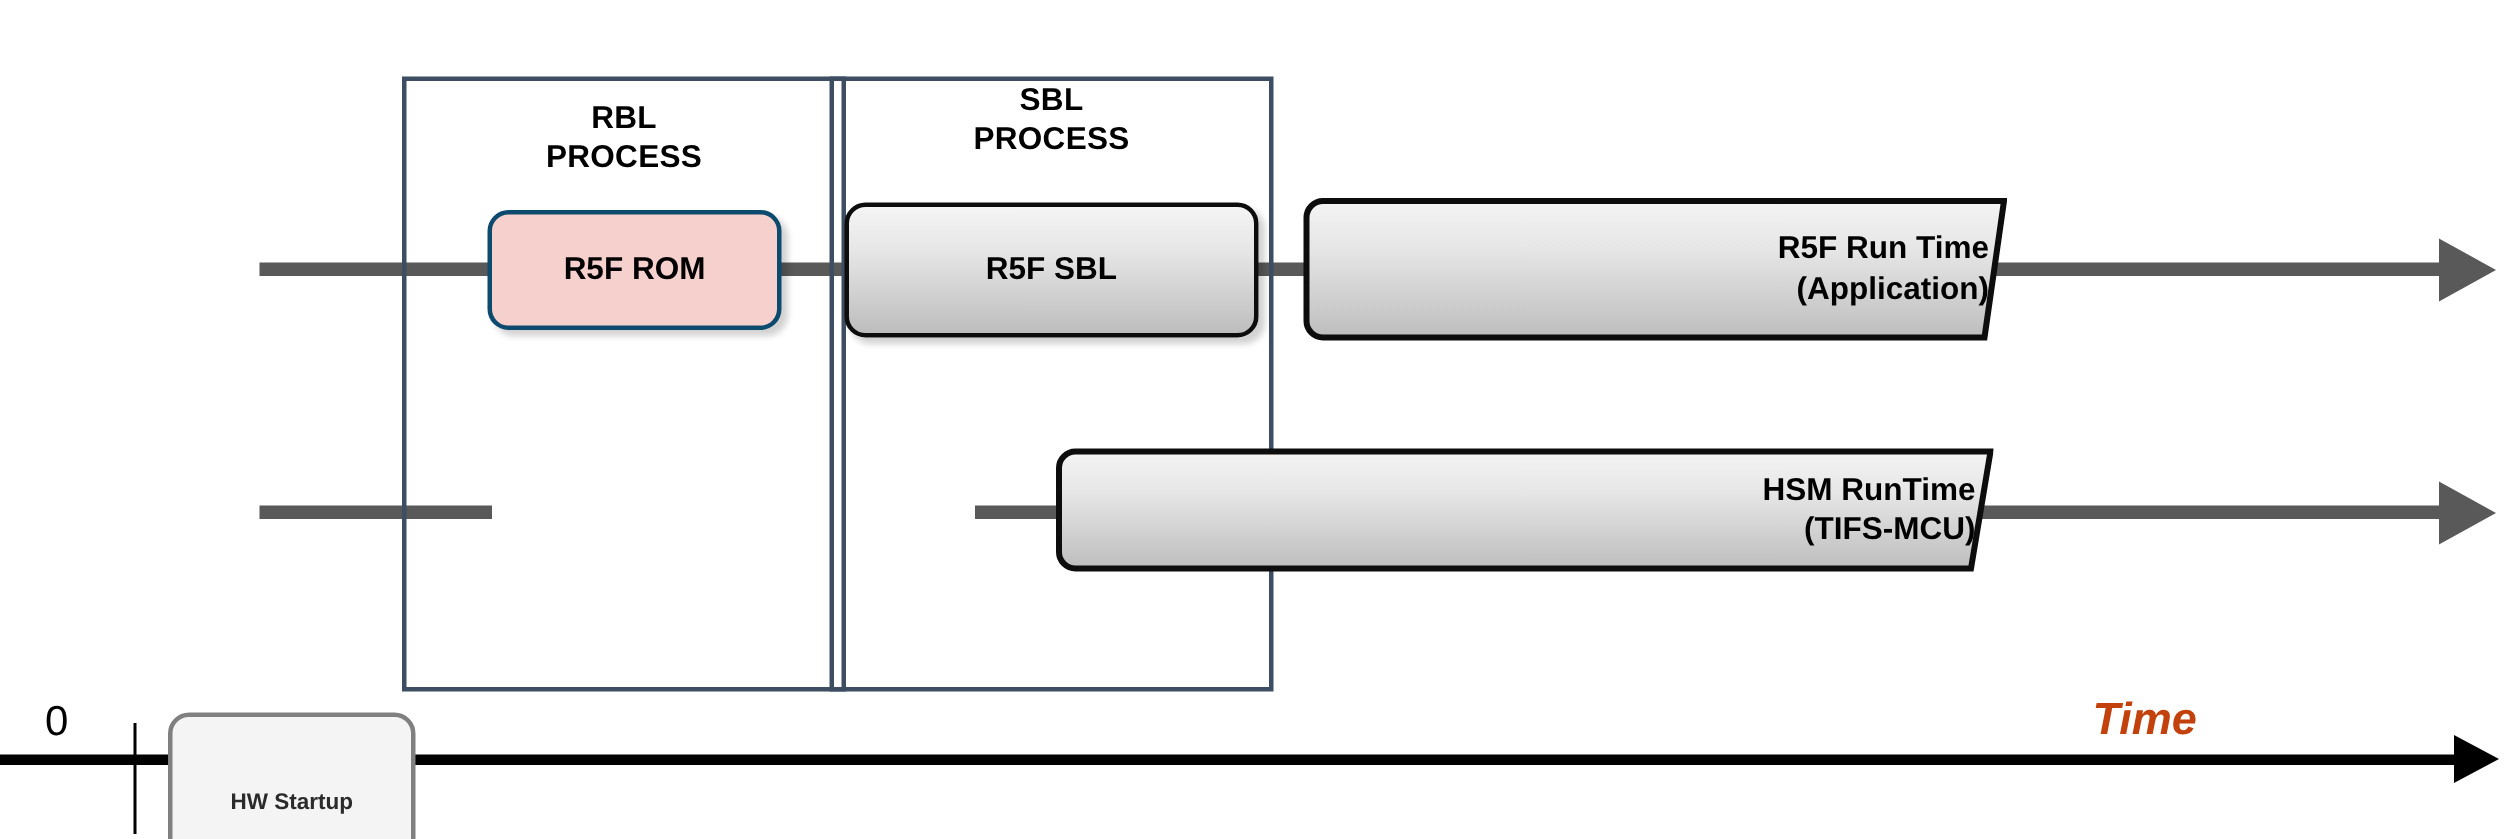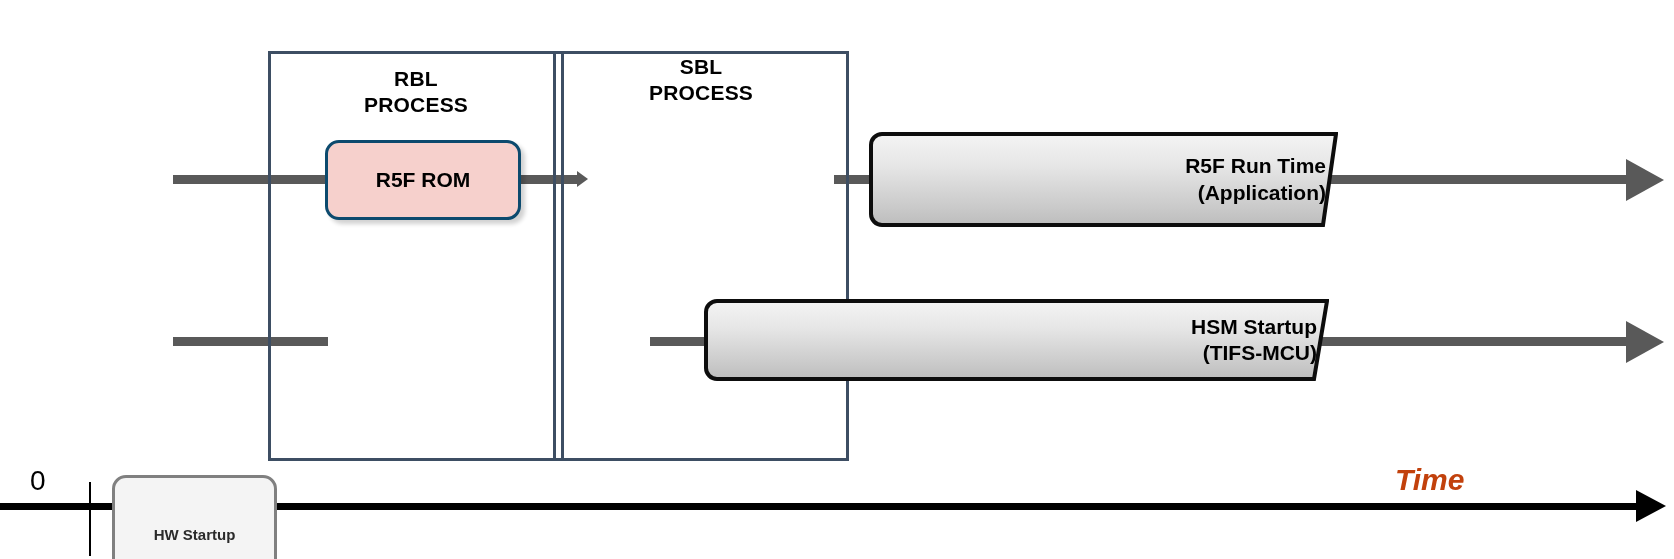--- a/index.html
+++ b/index.html
@@ -189,20 +189,21 @@
 PROCESS</div>
   </div>
 
   <div class="process-frame" style="left:553px; top:6px; width:296px; height:410px;">
     <div class="process-frame-label" style="top:0;">SBL
 PROCESS</div>
   </div>
 
   <div class="stage stage-rom" style="left:325px; top:95px; width:196px; height:80px;">R5F ROM</div>
 
+  <div class="stage stage-gray" style="left:563px; top:90px; width:276px; height:90px;">R5F SBL</div>
 
   <div class="stage stage-flag" style="left:868px; top:86px; width:470px; height:97px;">
     <svg class="flag-svg" viewBox="0 0 470 97" preserveAspectRatio="none">
       <defs>
         <linearGradient id="grad-r5f-rt" x1="0" y1="0" x2="0" y2="1">
           <stop offset="0%" stop-color="#f4f4f4"></stop>
           <stop offset="35%" stop-color="#e6e6e6"></stop>
           <stop offset="82%" stop-color="#c9c9c9"></stop>
           <stop offset="100%" stop-color="#bdbdbd"></stop>
         </linearGradient>
@@ -219,21 +220,21 @@
       <defs>
         <linearGradient id="grad-hsm-rt" x1="0" y1="0" x2="0" y2="1">
           <stop offset="0%" stop-color="#f4f4f4"></stop>
           <stop offset="35%" stop-color="#e6e6e6"></stop>
           <stop offset="82%" stop-color="#c9c9c9"></stop>
           <stop offset="100%" stop-color="#bdbdbd"></stop>
         </linearGradient>
       </defs>
       <path d="M 14,3 L 624,3 L 611,81 L 14,81 A 11,11 0 0 1 3,70 L 3,14 A 11,11 0 0 1 14,3 Z" fill="url(#grad-hsm-rt)" stroke="#0d0d0d" stroke-width="4"></path>
     </svg>
-    <div class="flag-text">HSM Startup
+    <div class="flag-text">HSM RunTime
 (TIFS-MCU)</div>
   </div>
 
   <div class="axis-line" style="left:0px; top:458px; width:1640px;"></div>
   <div class="axis-arrow" style="left:1636px; top:445px;"></div>
 
   <div class="axis-tick" style="left:89px; top:437px; height:74px;"></div>
 
   <div class="axis-zero" style="left:30px; top:420px;">0</div>
 

